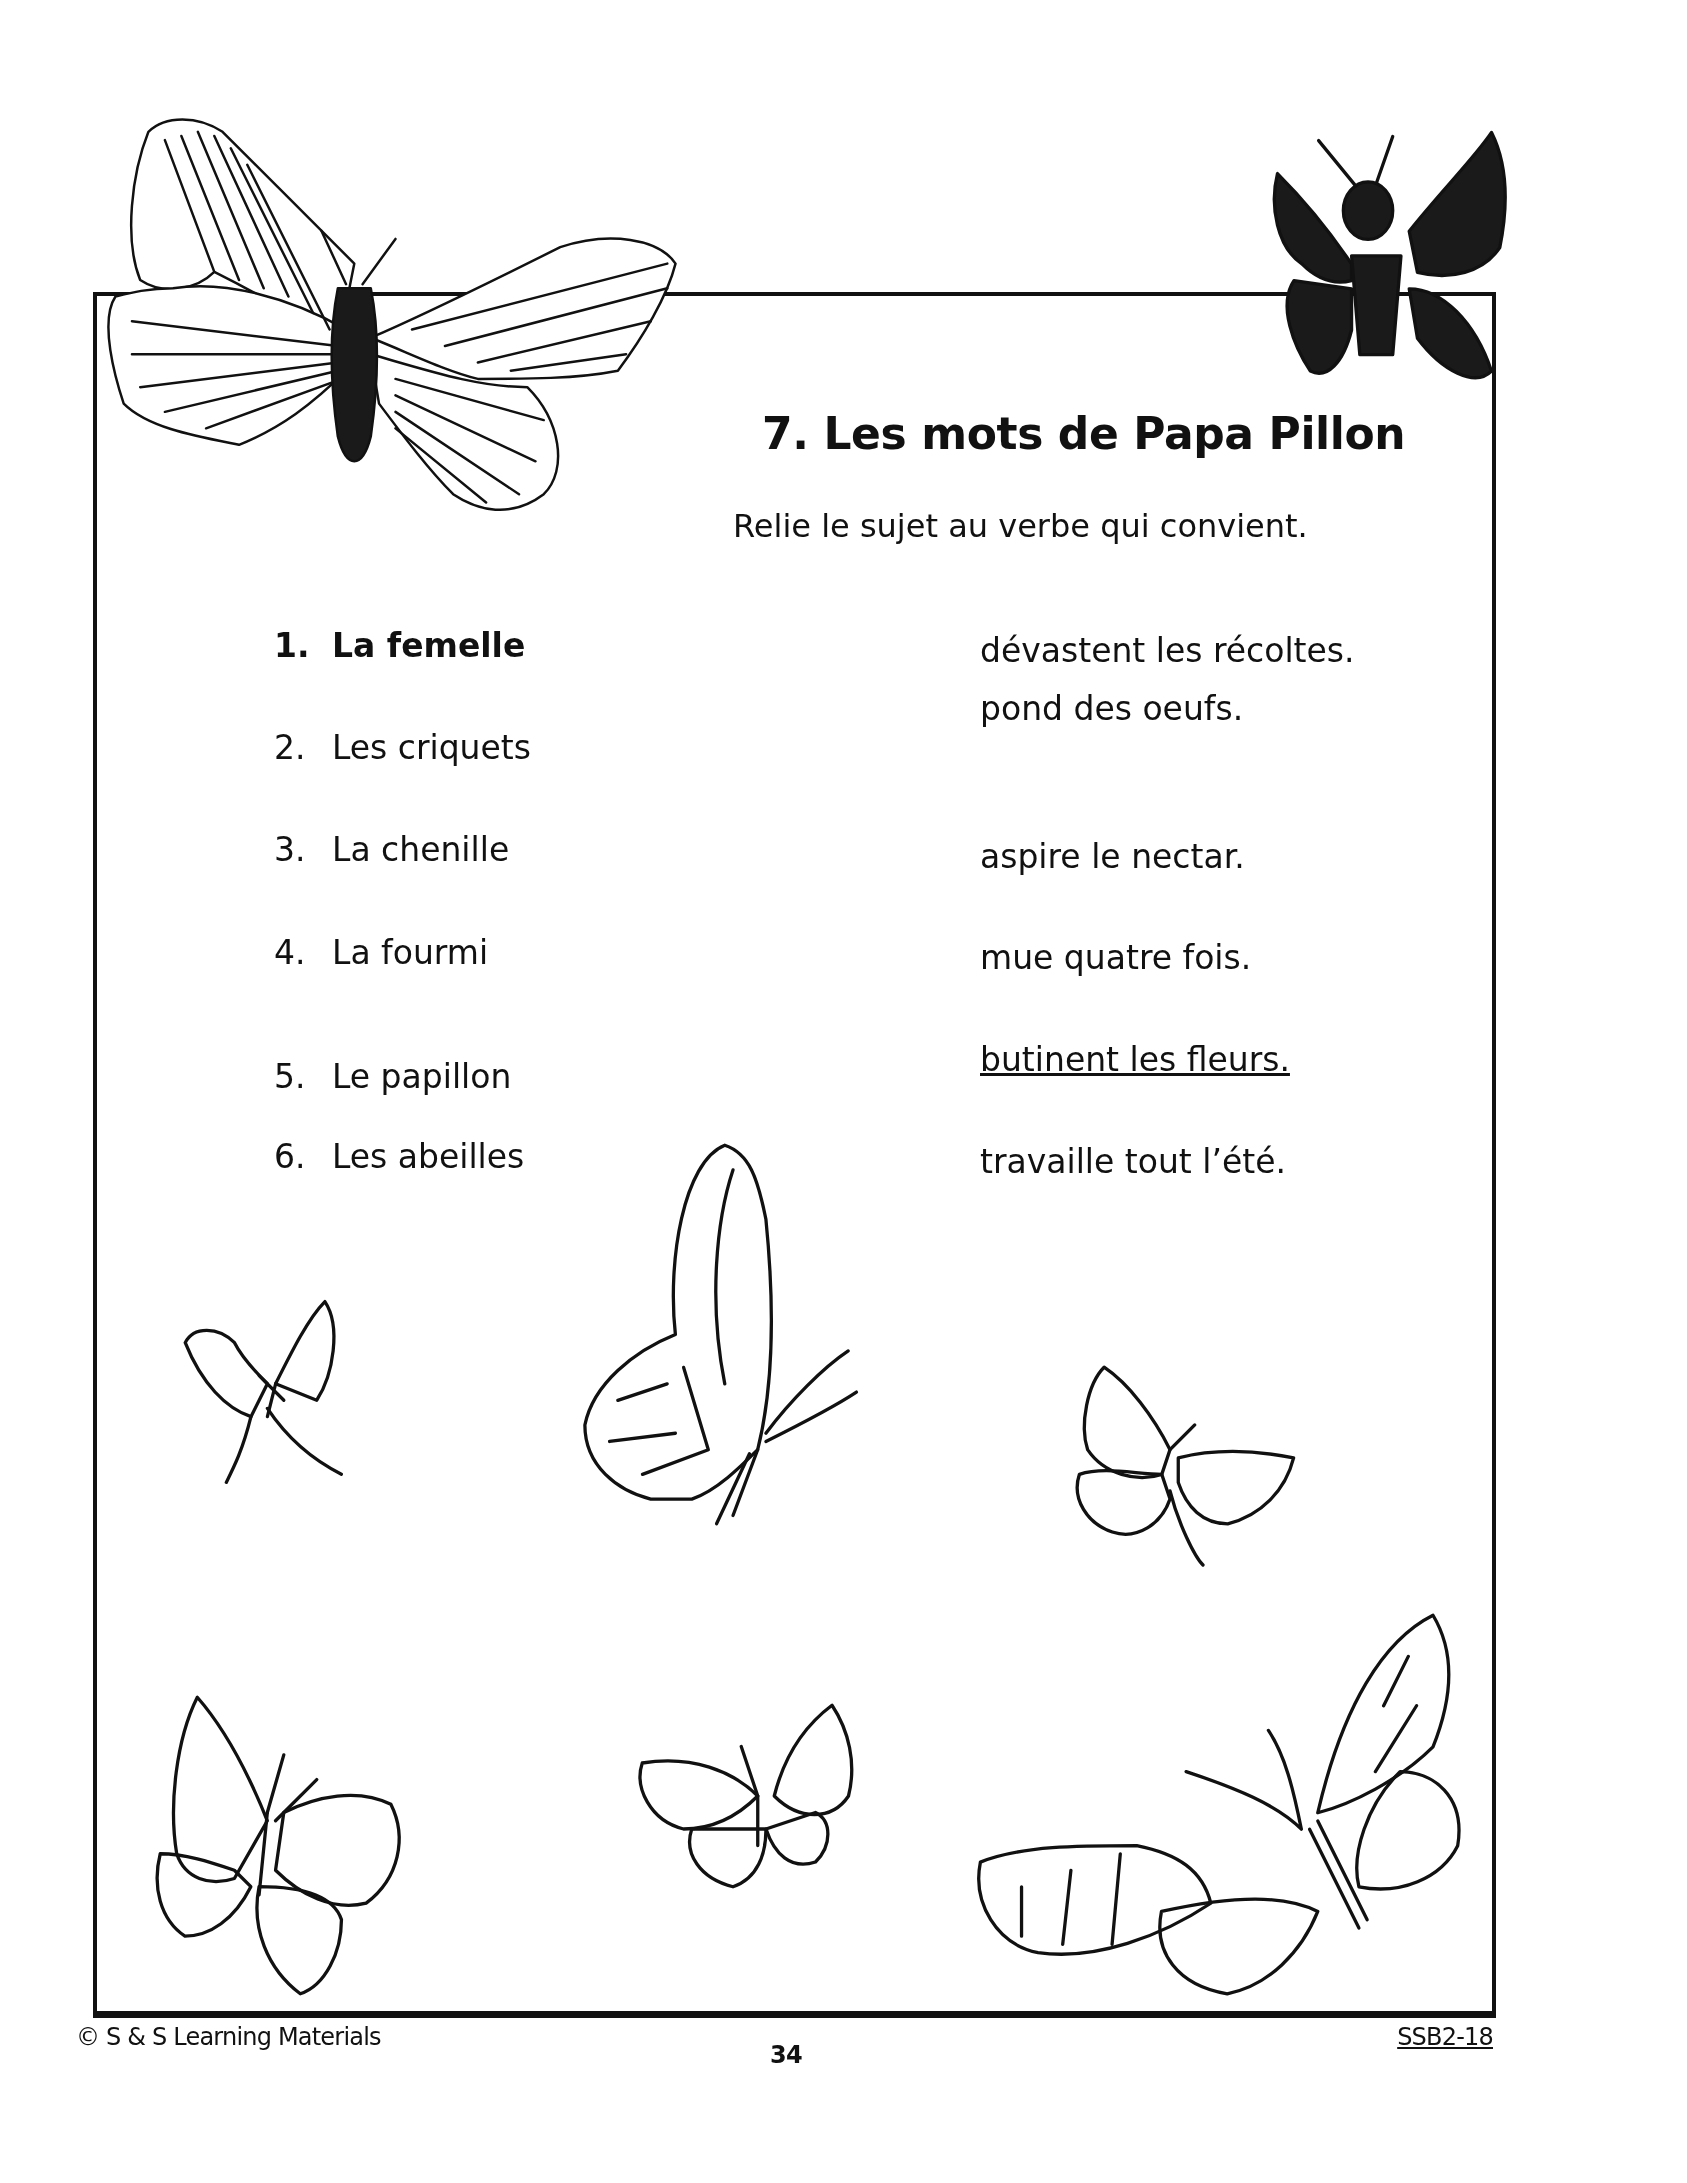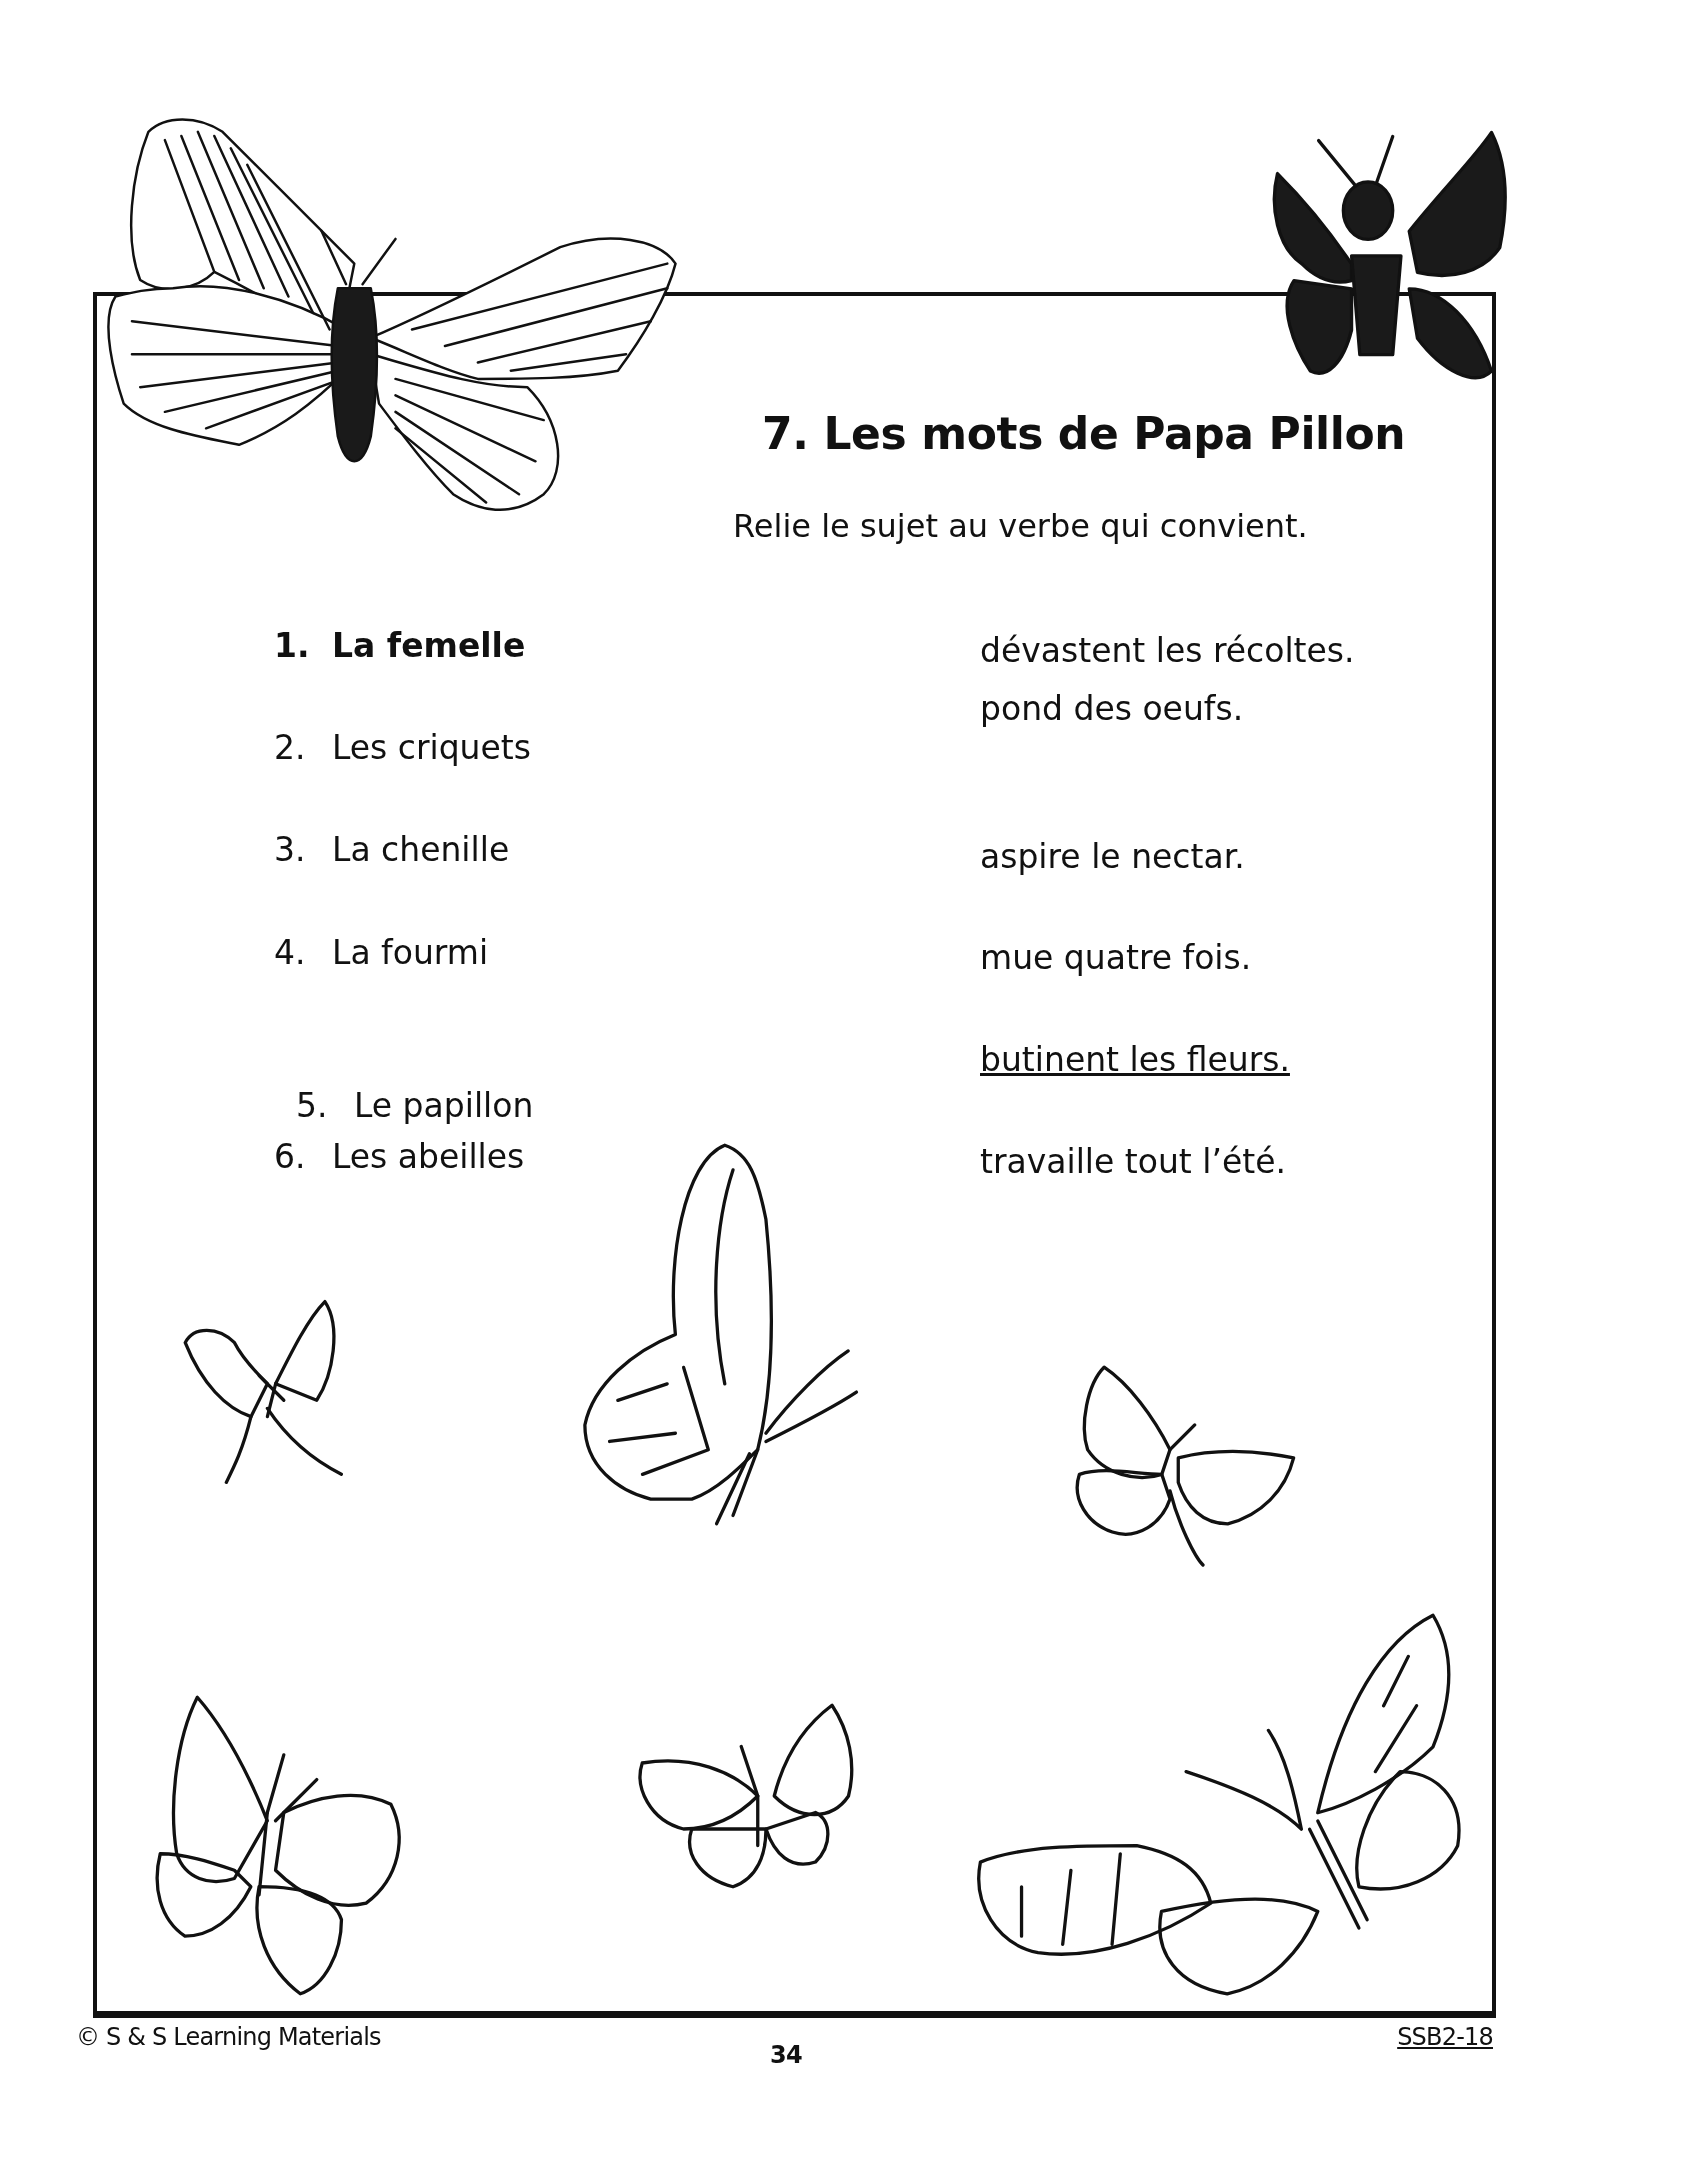--- a/index.html
+++ b/index.html
@@ -65,21 +65,21 @@
 </div>
 <div class="subj" style="top:728px;">
   <span class="num">2.</span><span>Les criquets</span>
 </div>
 <div class="subj" style="top:830px;">
   <span class="num">3.</span><span>La chenille</span>
 </div>
 <div class="subj" style="top:933px;">
   <span class="num">4.</span><span>La fourmi</span>
 </div>
-<div class="subj" style="top:1086px;margin-left:22px;">
+<div class="subj" style="top:1057px;">
   <span class="num">5.</span><span>Le papillon</span>
 </div>
 <div class="subj" style="top:1137px;">
   <span class="num">6.</span><span>Les abeilles</span>
 </div>
 
 <div class="verb" style="top:631px;">dévastent les récoltes.</div>
 <div class="verb" style="top:689px;">pond des oeufs.</div>
 <div class="verb" style="top:837px;">aspire le nectar.</div>
 <div class="verb" style="top:938px;">mue quatre fois.</div>

